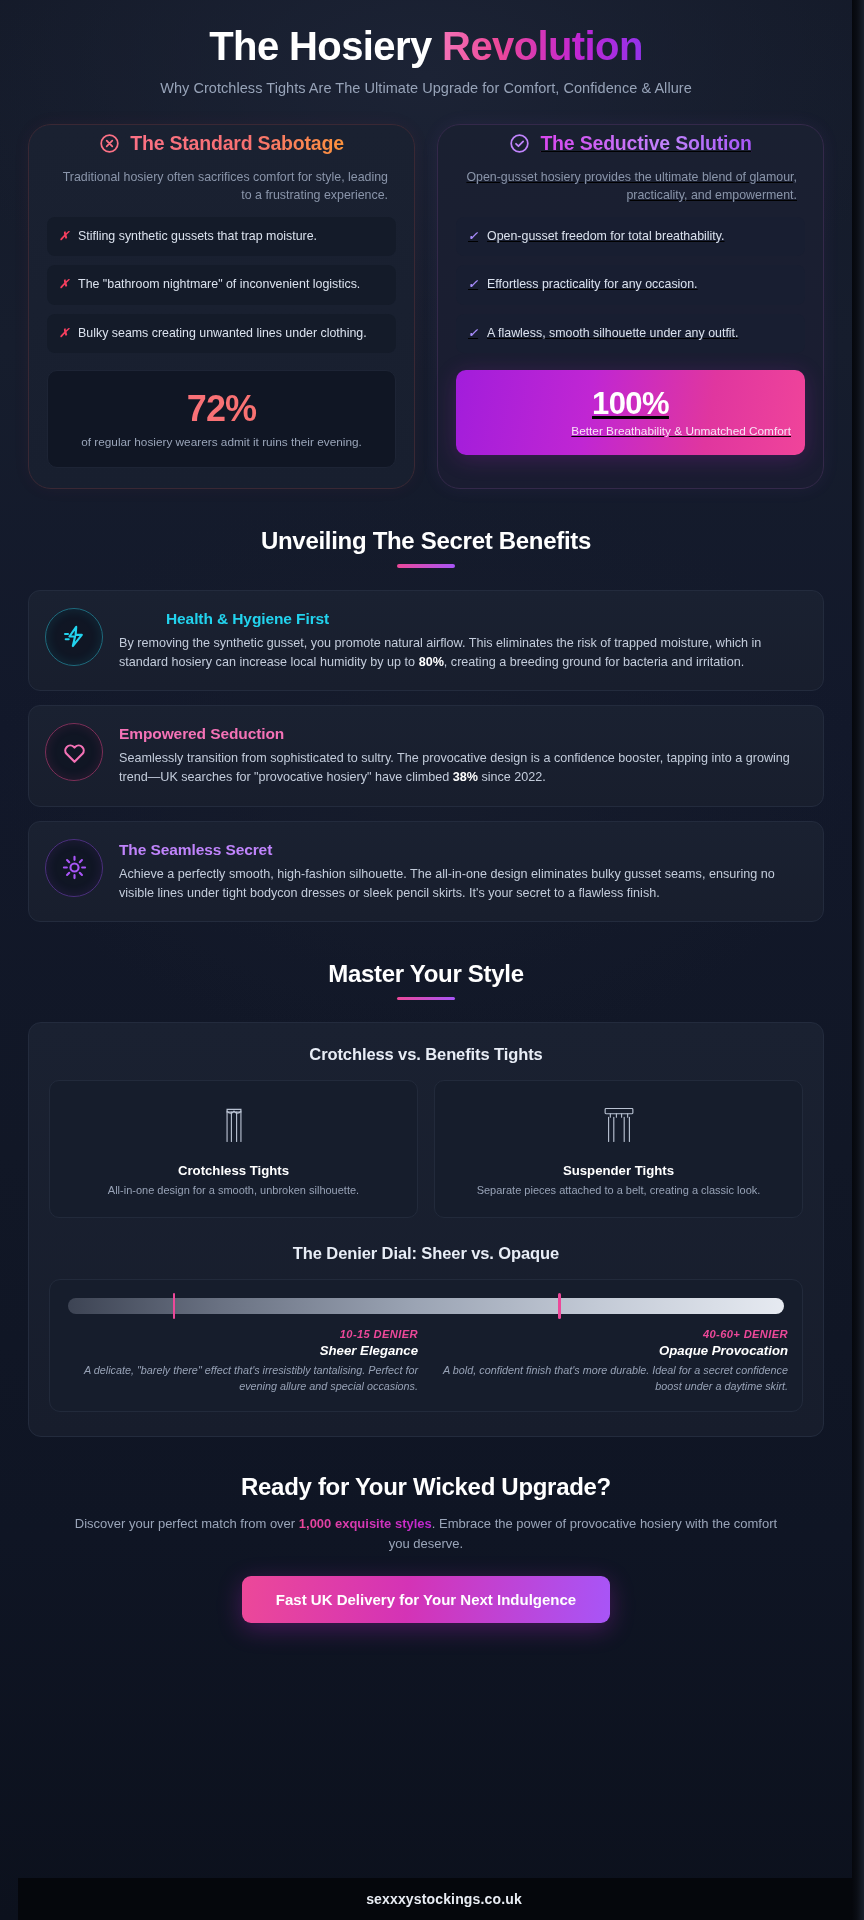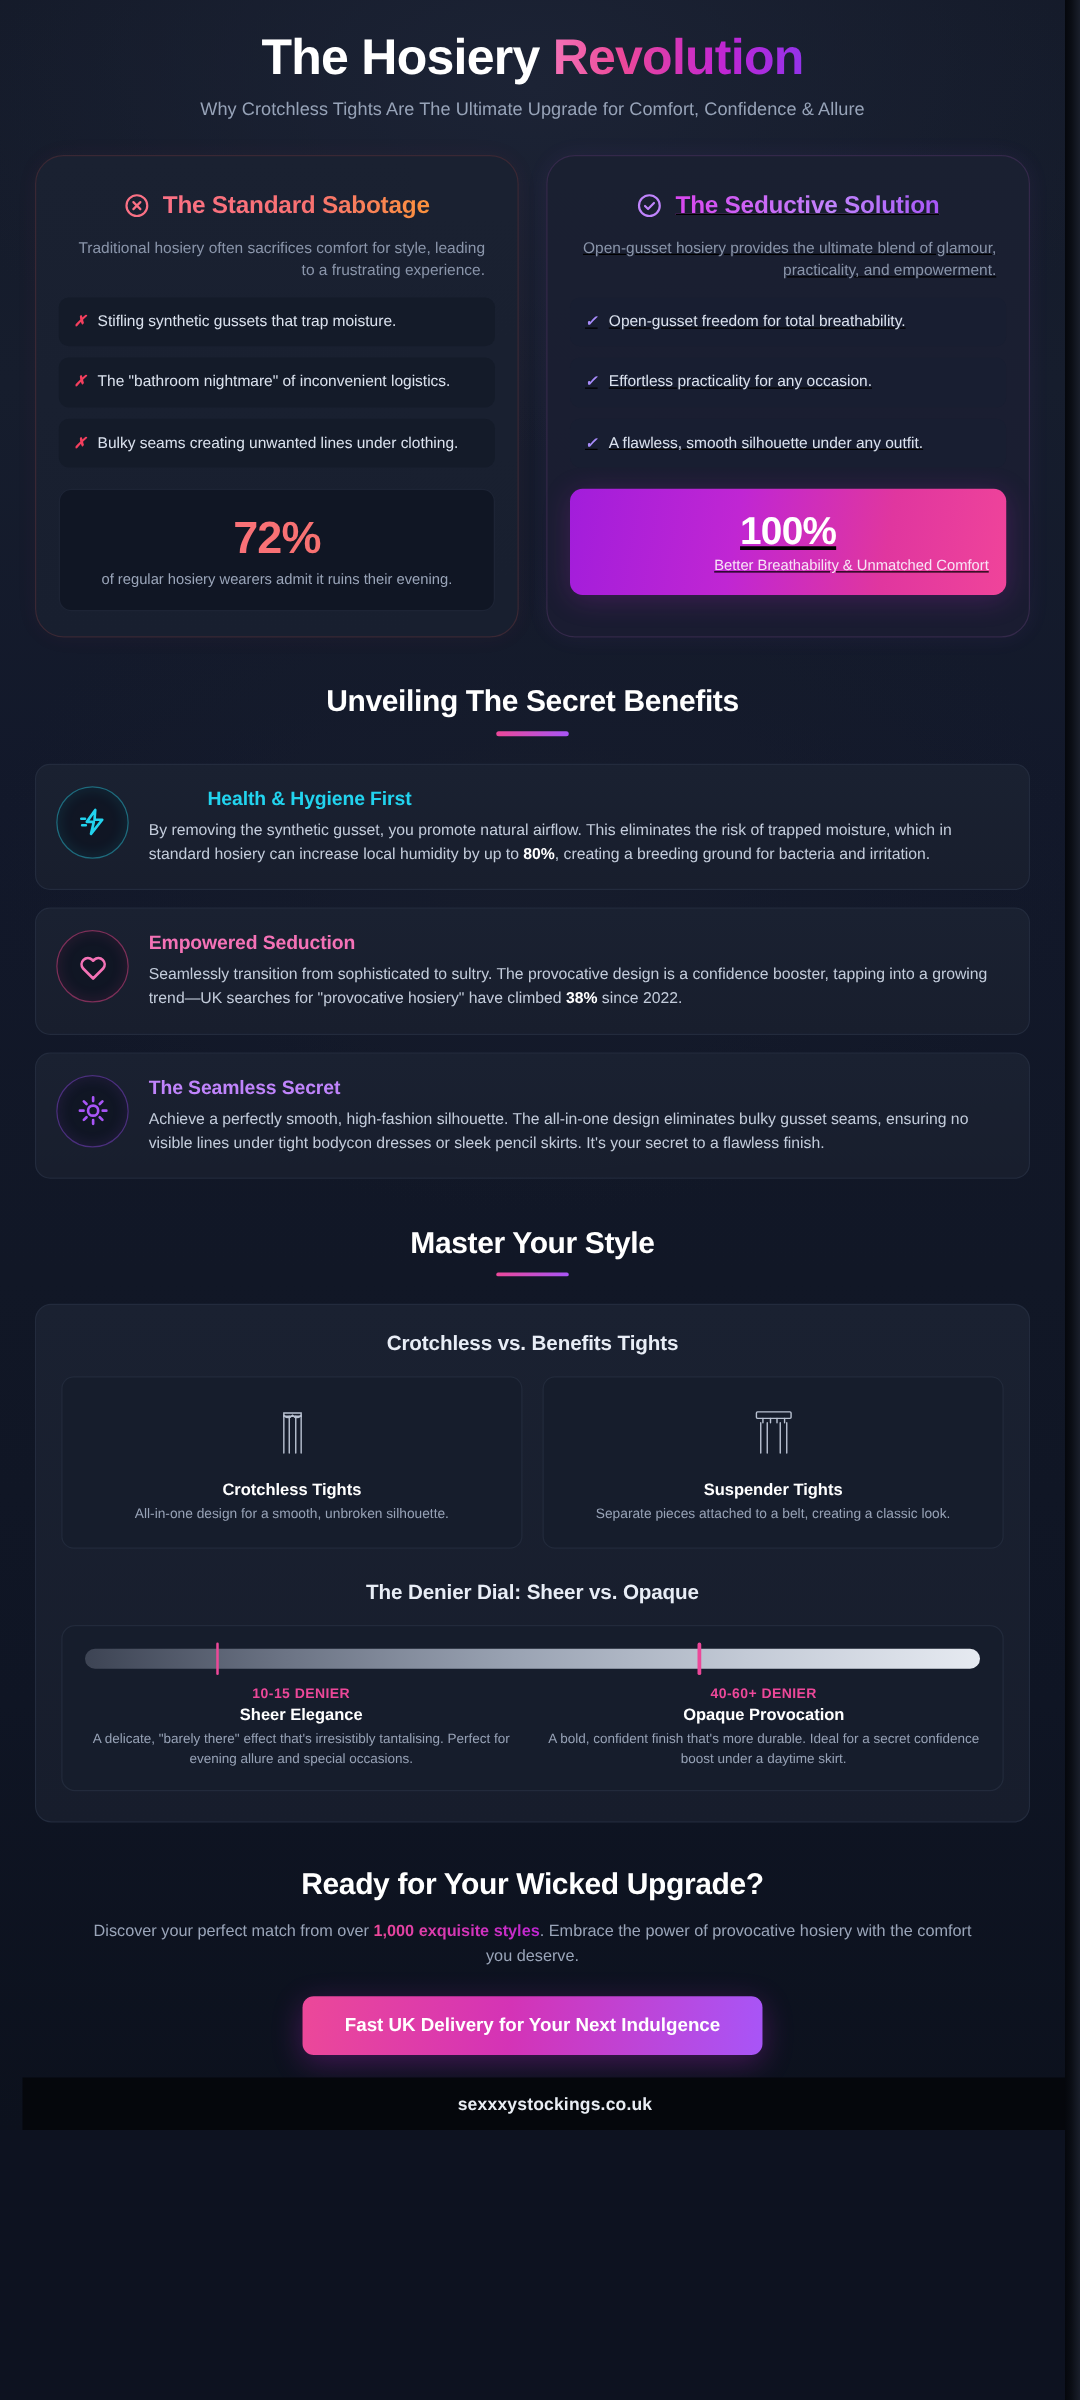--- a/index.html
+++ b/index.html
@@ -14,21 +14,21 @@
     position: relative;
     width: 864px;
     height: 1920px;
     background: #0d1220;
     overflow: hidden;
   }
   .infographic {
     position: absolute;
     left: 0; top: 0;
     width: 852px;
-    height: 1704px;
+    height: 1920px;
     background:
       radial-gradient(ellipse 700px 420px at 50% 4%, #1c2335 0%, rgba(28,35,53,0) 70%),
       radial-gradient(ellipse 600px 400px at 50% 40%, #161c2c 0%, rgba(22,28,44,0) 72%),
       linear-gradient(180deg, #141a29 0%, #161d2d 18%, #12182a 38%, #111726 60%, #0f1524 80%, #0c111d 100%);
     overflow: hidden;
   }
   .right-edge {
     position: absolute;
     right: 0; top: 0;
     width: 12px; height: 1920px;
@@ -60,21 +60,21 @@
 
   
   .compare {
     display: flex;
     gap: 22px;
     padding: 22px 28px 0;
   }
   .cmp-card {
     flex: 1;
     border-radius: 23px;
-    padding: 28px 18px 20px;
+    padding: 7px 18px 20px;
     position: relative;
   }
   .cmp-bad {
     background: linear-gradient(180deg, #1a2131 0%, #181f2f 100%);
     border: 1px solid #3a2834;
     box-shadow: 0 0 18px rgba(244,63,94,0.05);
   }
   .cmp-good {
     background: linear-gradient(180deg, #1a2031 0%, #1a1c31 100%);
     border: 1px solid #34294a;
@@ -227,21 +227,21 @@
   }
   .slider {
     position: relative; height: 16px; border-radius: 8px;
     background: linear-gradient(90deg, #3d4454 0%, #6b7384 22%, #9aa3b3 48%, #c3cad6 74%, #e6eaf1 100%);
     margin: 0 4px;
   }
   .tick { position: absolute; top: -5px; width: 2.5px; height: 26px; border-radius: 2px; background: #ec4899; }
   .tick.t1 { left: 14.6%; }
   .tick.t2 { left: 68.5%; }
   .denier-cols { display: flex; gap: 16px; margin-top: 14px; }
-  .dcol { flex: 1; text-align: center; }
+  .dcol { flex: 1; text-align: right; font-style: italic; }
   .dcol .rng { font-size: 11.2px; font-weight: 700; color: #ec4899; letter-spacing: 0.35px; }
   .dcol .nm { font-size: 13.2px; font-weight: 700; color: #ffffff; margin-top: 3px; }
   .dcol .ds { font-size: 10.8px; line-height: 1.45; color: #97a2b6; margin-top: 5px; }
 
   
   .cta { text-align: center; padding: 36px 70px 0; }
   .cta h2 { font-size: 24px; font-weight: 700; color: #ffffff; letter-spacing: -0.3px; }
   .cta p { margin-top: 13px; font-size: 13px; line-height: 1.55; color: #9aa5b9; }
   .cta p b {
     font-weight: 700;

